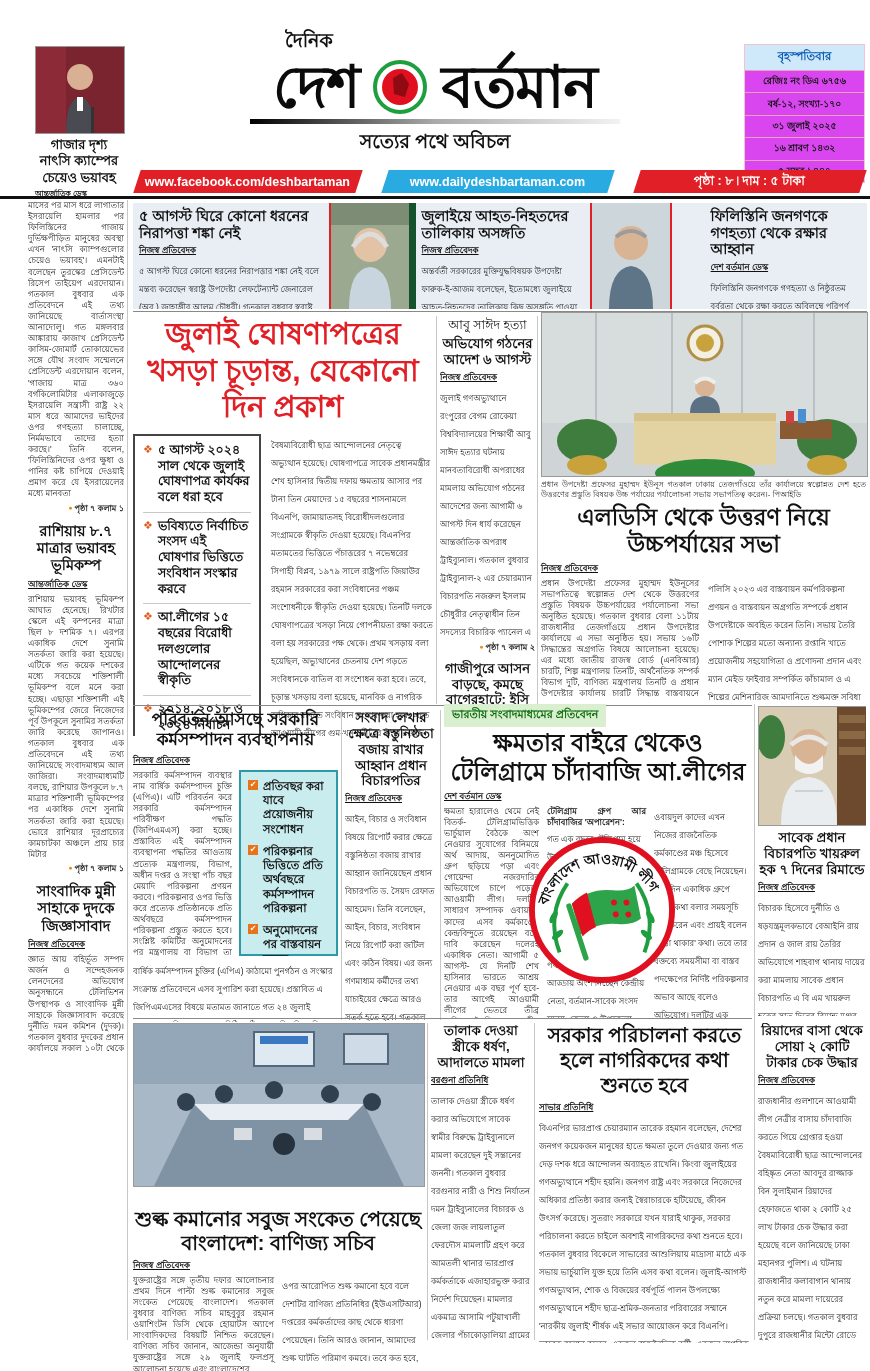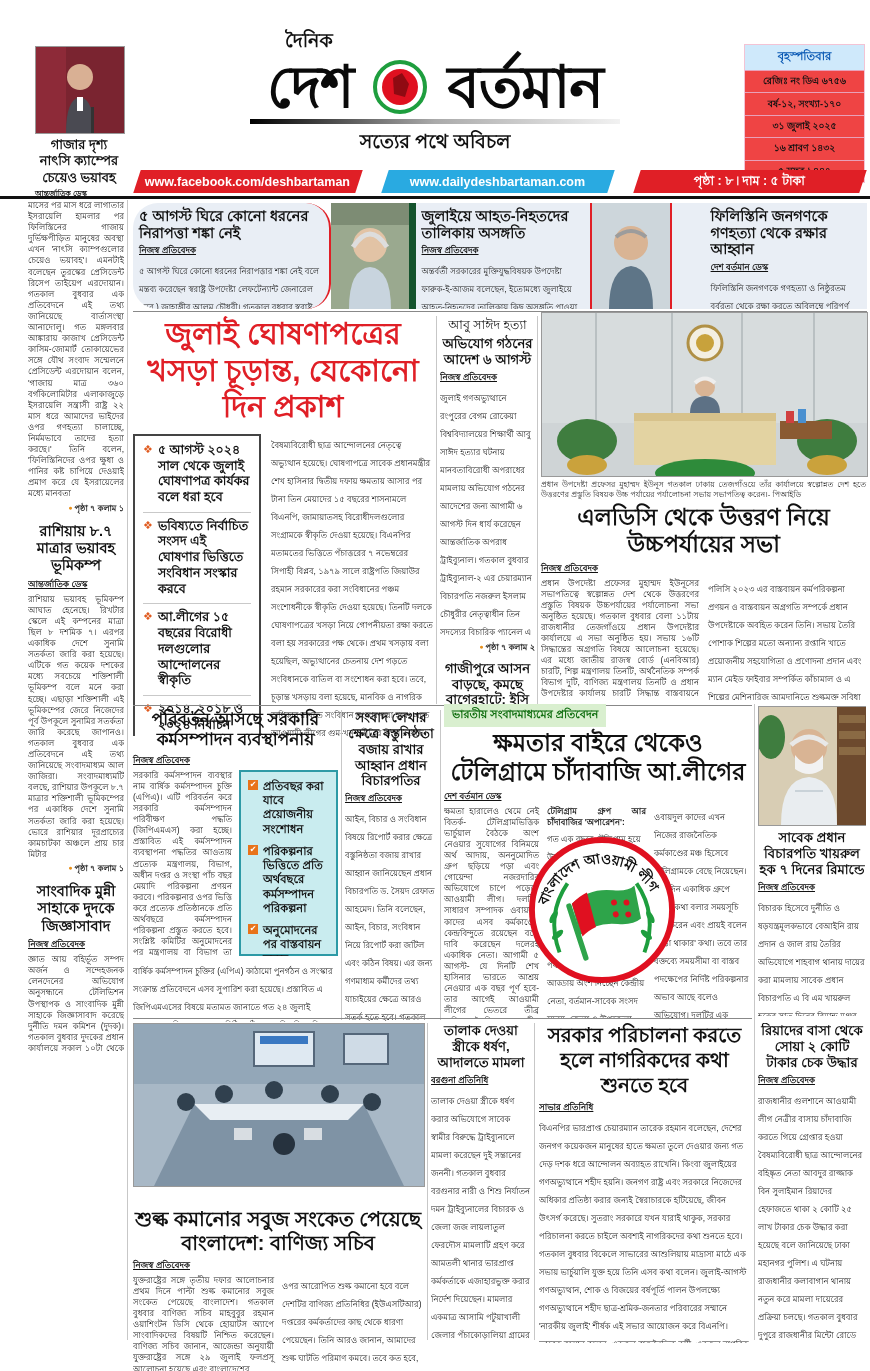--- a/index.html
+++ b/index.html
@@ -11,21 +11,21 @@
   .bd{font-size:8.4px;line-height:1.32;text-align:justify;color:#222;}
   .by{font-weight:bold;font-size:8.6px;text-decoration:underline;margin:3px 0 2px;}
   .jmp{font-size:8.2px;font-weight:bold;text-align:right;color:#222;margin-top:2px;}
   .jmp .dot{color:#e8901a;font-size:7px;vertical-align:1px;margin-right:2px;}
   .headline{font-weight:bold;color:#111;}
   
   .mast-name{font-weight:bold;font-size:58px;line-height:1;color:#0a0a0a;letter-spacing:-1px;}
   .mast-daily{font-weight:bold;font-size:19px;}
   .mast-tag{font-weight:bold;font-size:19px;margin-top:3px;}
   .mast-bar{height:5px;width:88%;margin:3px auto 0;background:linear-gradient(to right,#000,#aaa,#f2f2f2);}
-  .infobox{background:#ef4444;border:1px solid #f3c3d4;font-size:9.3px;font-weight:bold;text-align:center;}
+  .infobox{background:#d946ef;border:1px solid #f3c3d4;font-size:9.3px;font-weight:bold;text-align:center;}
   .infobox .day{background:#cfe9fb;color:#0d5bb5;font-size:11.5px;padding:3px 0;border-bottom:1px solid #e8a0b8;}
   .infobox .row{padding:3.2px 0;border-bottom:1px solid #e8a0b8;}
   .infobox .row:last-child{border-bottom:none;}
   .ribbon{position:absolute;height:23px;transform:skewX(-18deg);display:flex;align-items:center;justify-content:center;}
   .ribbon span{transform:skewX(18deg);color:#fff;font-weight:bold;font-size:12.5px;white-space:nowrap;}
   
   .teaser{background:#e9eef5;padding:5px 6px;overflow:hidden;position:relative;}
   .teaser .t{font-size:14.5px;font-weight:bold;line-height:1.15;margin-bottom:1px;}
   .tphoto{flex:none;}
   
@@ -55,21 +55,21 @@
         <path d="M30,86 Q30,52 44,50 Q58,52 58,86 Z" fill="#4a4a52"></path>
       <rect x="41" y="50" width="6" height="14" fill="#fff"></rect>
         <rect x="55" y="60" width="3" height="26" fill="#333"></rect>
     </svg>
     <div style="font-size:13px;font-weight:bold;text-align:center;line-height:1.25;margin-top:3px;">গাজার দৃশ্য নাৎসি ক্যাম্পের চেয়েও ভয়াবহ</div>
     <div style="font-size:7.5px;font-weight:bold;text-decoration:underline;margin-top:2px;">আন্তর্জাতিক ডেস্ক</div>
   </div>
 
   <div class="abs" style="left:225px;top:26px;width:420px;text-align:center;">
     <div class="mast-daily" style="text-align:left;margin-left:60px;">দৈনিক</div>
-    <div style="display:flex;align-items:center;justify-content:center;gap:20px;">
+    <div style="display:flex;align-items:center;justify-content:center;gap:14px;">
       <span class="mast-name">দেশ</span>
       <svg width="54" height="54" viewBox="0 0 54 54">
         <circle cx="27" cy="27" r="25" fill="#fff" stroke="#1e9e3e" stroke-width="4"></circle>
         <circle cx="27" cy="27" r="18" fill="#e01020"></circle>
         <path d="M20,18 l9,-5 7,11 -4,13 -11,-3 z" fill="#8f0a12"></path>
       </svg>
       <span class="mast-name">বর্তমান</span>
     </div>
     <div class="mast-bar"></div>
     <div class="mast-tag">সত্যের পথে অবিচল</div>
@@ -90,21 +90,21 @@
   <div class="ribbon" style="left:385px;top:170px;width:226px;background:#29aae1;">
     <span>www.dailydeshbartaman.com</span>
   </div>
   <div class="ribbon" style="left:637px;top:170px;width:226px;background:#e01f26;">
     <span>পৃষ্ঠা : ৮ ৷ দাম : ৫ টাকা</span>
   </div>
 
   <div class="abs" style="left:0;top:196px;width:870px;height:3px;background:#111;"></div>
 
   <div class="abs" style="left:133px;top:203px;width:734px;height:106px;display:flex;">
-    <div class="teaser" style="width:205px;border-right:2px solid #e01f26;border-radius:25px;">
+    <div class="teaser" style="width:205px;border-right:2px solid #e01f26;">
       <div class="t">৫ আগস্ট ঘিরে কোনো ধরনের নিরাপত্তা শঙ্কা নেই</div>
       <div class="by">নিজস্ব প্রতিবেদক</div>
       <span class="bd">৫ আগস্ট ঘিরে কোনো ধরনের নিরাপত্তার শঙ্কা নেই বলে মন্তব্য করেছেন স্বরাষ্ট্র উপদেষ্টা লেফটেন্যান্ট জেনারেল (অব.) জাহাঙ্গীর আলম চৌধুরী। গতকাল বুধবার স্বরাষ্ট্র মন্ত্রণালয়ে সাংবাদিকদের</span>
       
     </div>
     <svg class="tphoto" width="78" height="106">
       <rect width="78" height="106" fill="#9aa98f"></rect>
         <rect y="0" width="78" height="22" fill="#7d8c74"></rect>
       <circle cx="39" cy="42" r="17" fill="#e2c3a5"></circle>
         <path d="M22,44 q17,-26 34,0" fill="none" stroke="#ddd" stroke-width="5"></path>

